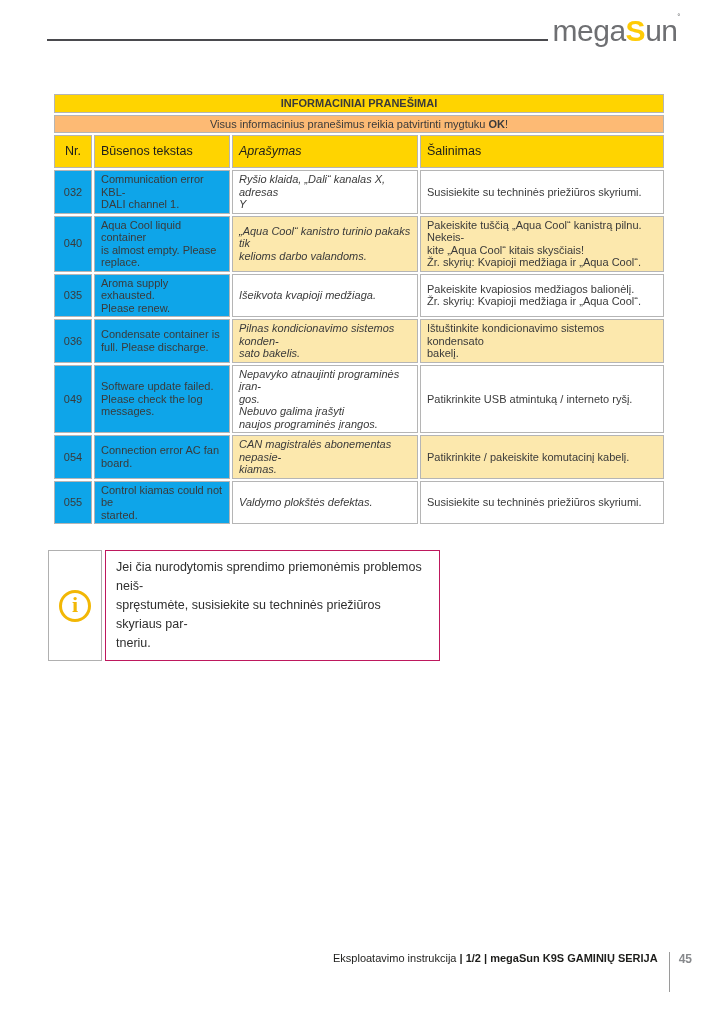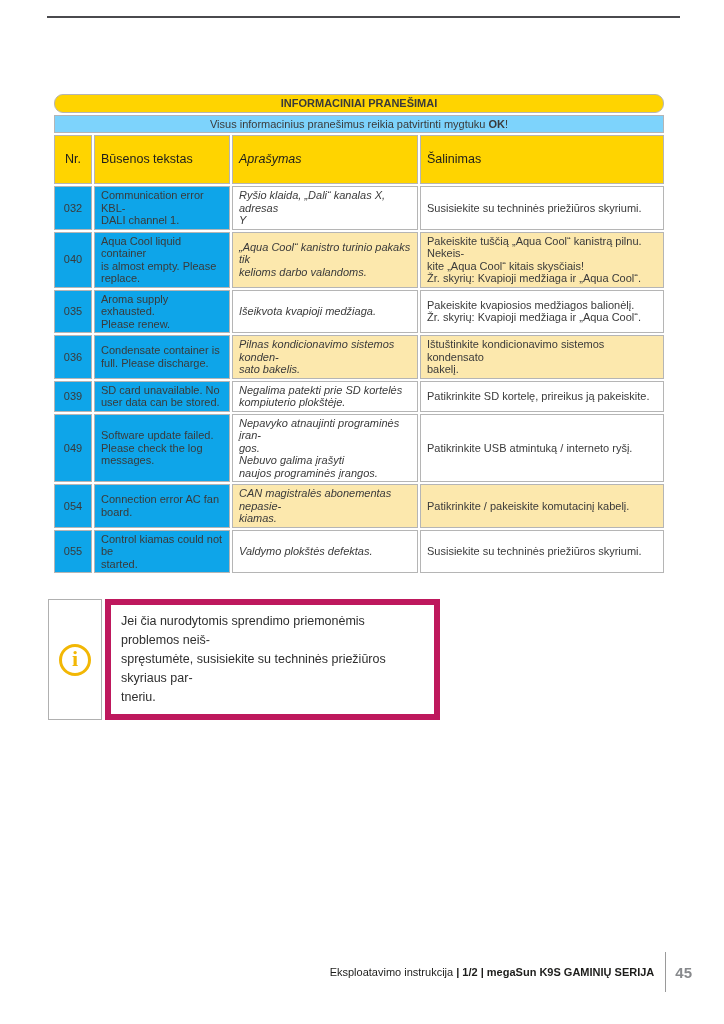--- a/index.html
+++ b/index.html
@@ -19,64 +19,65 @@
     margin:92px 0 0 52px;width:604px;border-collapse:separate;border-spacing:2px;
     table-layout:fixed;
   }
   .msg-table td{
     border:1px solid #b5b5b5;padding:2px 6px;font-size:11px;line-height:12.5px;
     vertical-align:middle;text-align:left;color:#3a3a3a;white-space:pre-line;
     overflow:hidden;
   }
   .title-cell{
     background:#ffd400;text-align:center !important;font-weight:bold;font-size:13px;
-    line-height:16px;padding:4px;color:#1d1d1b;white-space:normal;border-radius:9px;
+    line-height:16px;padding:4px;color:#1d1d1b;white-space:normal;
   }
   .subtitle-cell{
-    background:#7dd3fc;text-align:center !important;font-size:12.5px;line-height:15px;
+    background:#fdba74;text-align:center !important;font-size:12.5px;line-height:15px;
     padding:4px;color:#1d1d1b;white-space:normal;
   }
-  .head-row td{background:#ffd400;font-size:12.5px;line-height:15px;padding:16px 6px;color:#1d1d1b;}
+  .head-row td{background:#ffd400;font-size:12.5px;line-height:15px;padding:8px 6px;color:#1d1d1b;}
   .head-row .c-nr{text-align:center;padding:4px 2px;}
   .c-nr{width:36px;text-align:center !important;margin-left:38px;}
   .c-status{width:132px;}
   .c-desc{width:182px;font-style:italic;}
   .c-remedy{width:240px;}
   .msg-row .c-nr,.msg-row .c-status{background:#0ea5e9;}
   .msg-row.shaded .c-desc,.msg-row.shaded .c-remedy{background:#fce8ad;}
   
   .info-box{margin:24px 0 0 48px;width:392px;display:flex;gap:3px;}
   .info-icon-cell{
     width:52px;flex:0 0 52px;border:1px solid #b0b0b0;display:flex;
     align-items:center;justify-content:center;
   }
   .info-icon{
     width:32px;height:32px;border:3px solid #f2b705;border-radius:50%;
     color:#f2b705;display:flex;align-items:center;justify-content:center;
     font-family:"Liberation Serif",serif;font-size:22px;font-weight:bold;line-height:1;
     padding-bottom:2px;box-sizing:border-box;
   }
   .info-text-cell{
-    flex:1;border:6px solid #be185d;padding:7px 10px;font-size:12.5px;
+    flex:1;border:1px solid #be185d;padding:7px 10px;font-size:12.5px;
     line-height:19px;color:#2e2e2e;white-space:pre-line;
   }
   
-  .doc-footer{position:absolute;right:32px;bottom:32px;display:flex;align-items:center;height:40px;}
+  .doc-footer{position:absolute;right:32px;bottom:32px;display:flex;align-items:flex-start;height:40px;}
   .footer-text{font-size:11px;color:#1d1d1b;white-space:nowrap;}
   .footer-text b{font-weight:bold;}
   .footer-divider{width:1px;height:40px;background:#9a9a9a;margin:0 9px 0 11px;}
-  .page-number{font-size:15px;color:#87898c;font-weight:bold;}
+  .page-number{font-size:12px;color:#87898c;font-weight:bold;}
 </style>
 </head>
 <body>
 
 <div class="page">
 
   <div class="doc-header">
     <div class="header-rule"></div>
+    <div class="logo"><span>mega</span><span class="accent">S</span><span>un</span><span class="mark">˚</span></div>
   </div>
 
   <table class="msg-table">
     <colgroup>
       <col style="width:38px">
         <col style="width:136px">
         <col style="width:186px">
         <col style="width:244px">
     </colgroup>
     <tbody>
@@ -124,28 +125,20 @@
         <tr class="msg-row shaded">
     <td class="c-nr">036</td>
     <td class="c-status">Condensate container is
 full. Please discharge.</td>
     <td class="c-desc">Pilnas kondicionavimo sistemos konden-
 sato bakelis.</td>
     <td class="c-remedy">Ištuštinkite kondicionavimo sistemos kondensato
 bakelį.</td>
   </tr>
         <tr class="msg-row">
-    <td class="c-nr">039</td>
-    <td class="c-status">SD card unavailable. No
-user data can be stored.</td>
-    <td class="c-desc">Negalima patekti prie SD kortelės
-kompiuterio plokštėje.</td>
-    <td class="c-remedy">Patikrinkite SD kortelę, prireikus ją pakeiskite.</td>
-  </tr>
-        <tr class="msg-row">
     <td class="c-nr">049</td>
     <td class="c-status">Software update failed.
 Please check the log
 messages.</td>
     <td class="c-desc">Nepavyko atnaujinti programinės įran-
 gos.
 Nebuvo galima įrašyti
 naujos programinės įrangos.</td>
     <td class="c-remedy">Patikrinkite USB atmintuką / interneto ryšį.</td>
   </tr>

